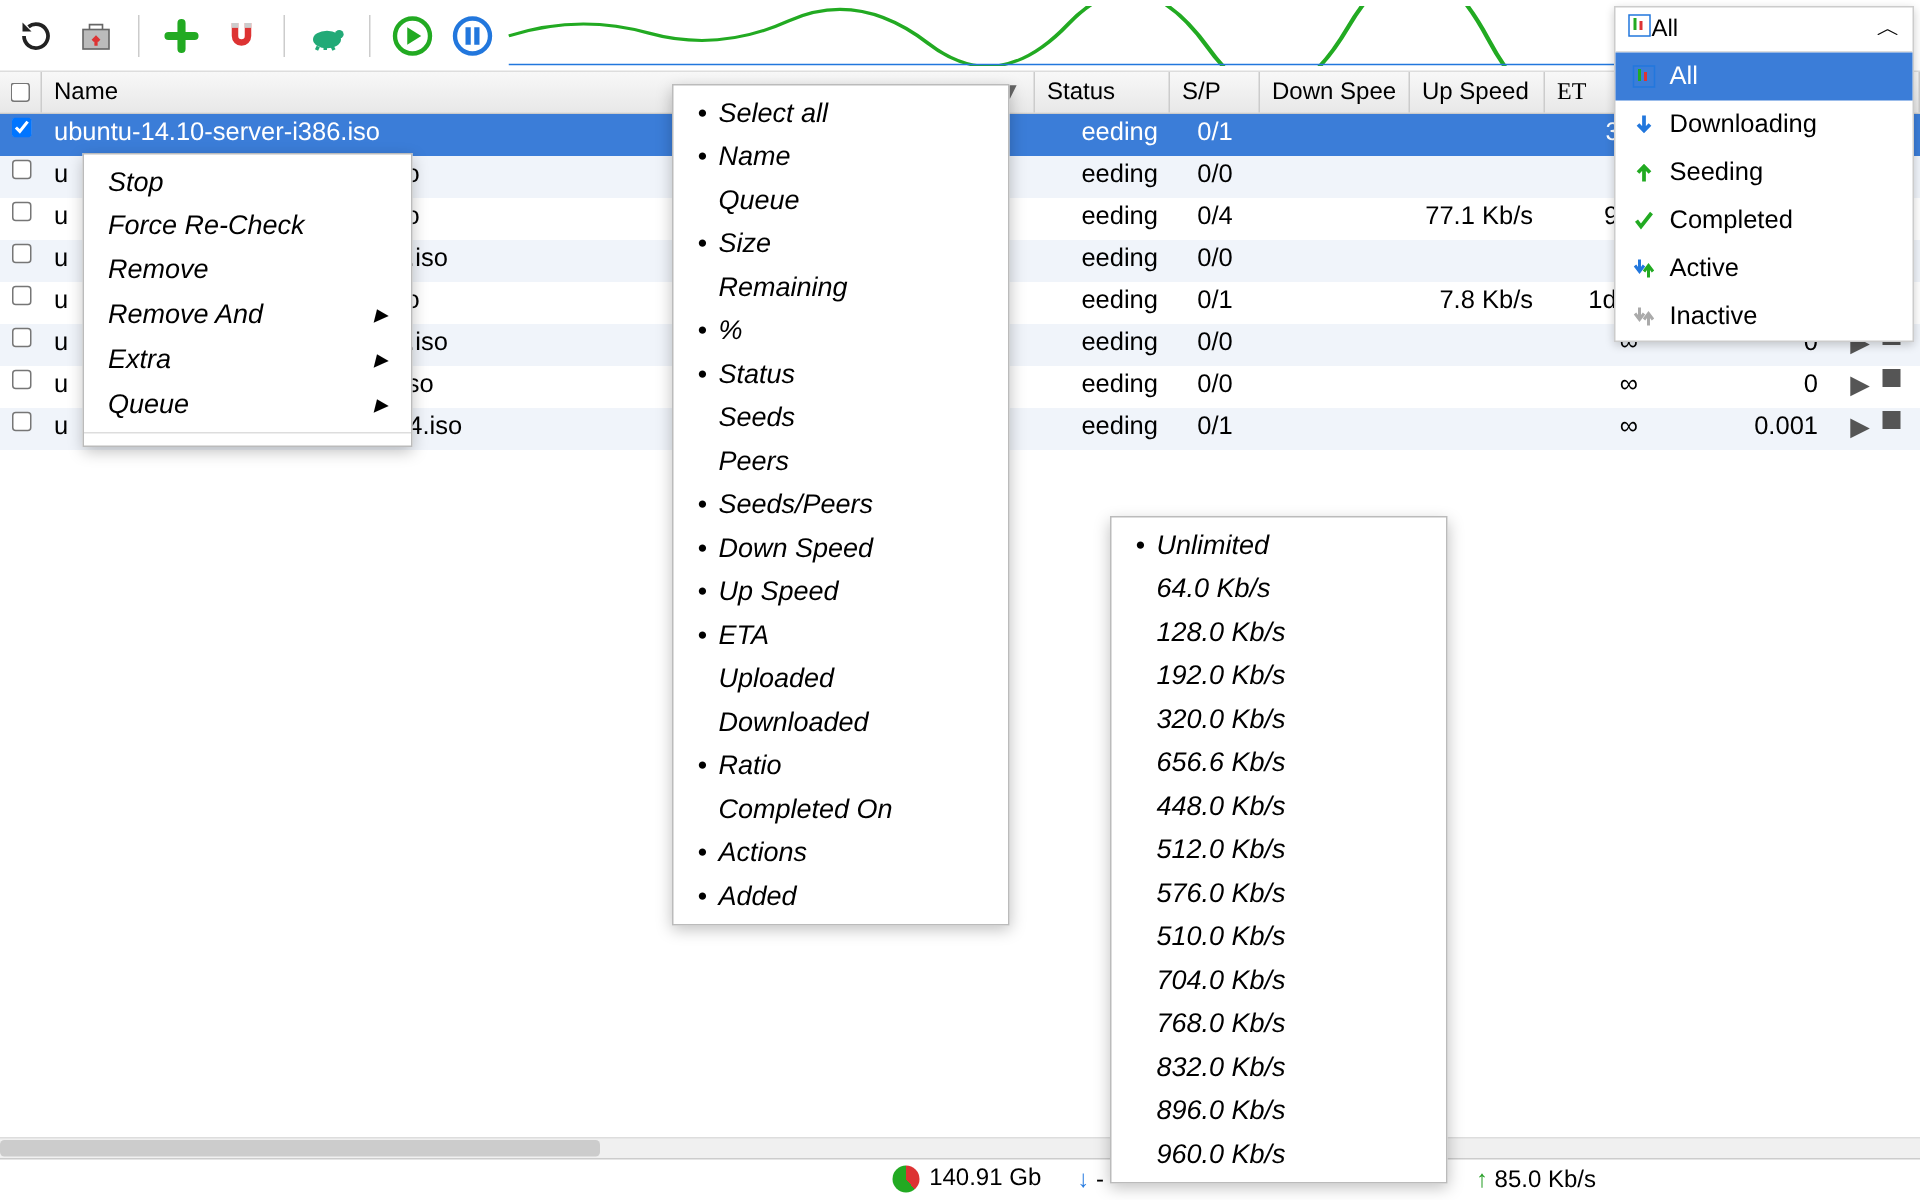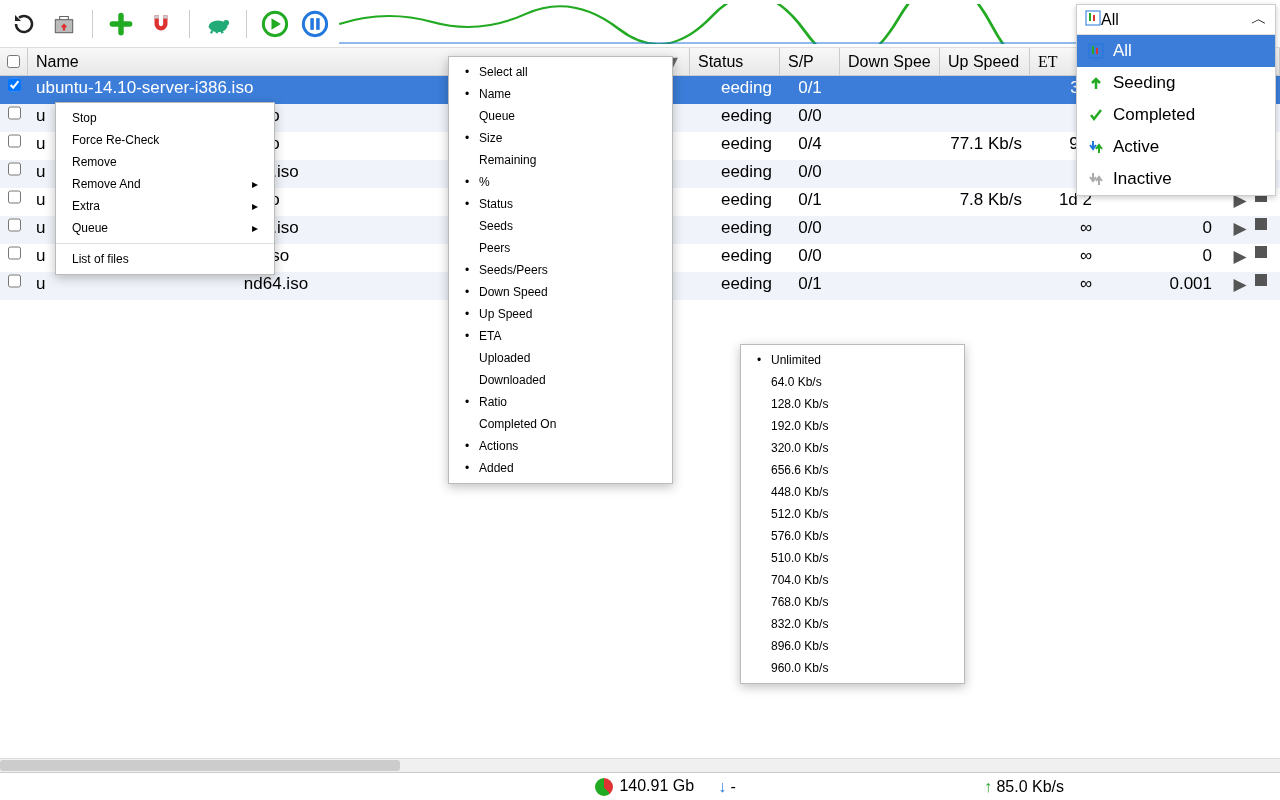--- a/index.html
+++ b/index.html
@@ -44,21 +44,21 @@
 .cell.status { width: 90px; }
 .cell.sp { width: 60px; text-align: center; }
 .cell.dspeed { width: 100px; text-align: right; }
 .cell.uspeed { width: 90px; text-align: right; }
 .cell.eta { width: 70px; text-align: right; }
 .cell.progress-col { width: 120px; text-align: right; }
 .cell.actions { width: 60px; display: flex; gap: 8px; justify-content: center; }
 .row input[type=checkbox] { width: 14px; height: 14px; }
 
 
-.menu { position: absolute; background: #fff; border: 1px solid #bbb; box-shadow: 0 3px 10px rgba(0,0,0,0.25); z-index: 40; font-size: 12px; padding: 4px 0; }
+.menu { position: absolute; background: #fff; border: 1px solid #bbb; box-shadow: 0 3px 10px rgba(0,0,0,0.25); z-index: 40; font-size: 18px; padding: 4px 0; font-style: italic; }
 .menu-item { padding: 4px 16px; cursor: pointer; display: flex; align-items: center; white-space: nowrap; }
 .menu-item .arrow { margin-left: auto; padding-left: 20px; }
 .menu-sep { height: 1px; background: #ddd; margin: 4px 0; }
 .menu-item .bullet { width: 14px; display: inline-block; }
 .menu-item.checked .bullet::before { content: "•"; }
 
 .menu.context1 { left: 55px; top: 102px; width: 220px; }
 .menu.columns { left: 448px; top: 56px; width: 225px; }
 .menu.speeds { left: 740px; top: 344px; width: 225px; }
 
@@ -152,20 +152,28 @@
             <rect x="1" y="1" width="14" height="14" fill="none" stroke="#27d"></rect>
             <rect x="4" y="3" width="2" height="8" fill="#2a2"></rect>
             <rect x="8" y="5" width="2" height="6" fill="#d33"></rect>
           </svg>
         </span>
         <span>All</span>
       </div>
       <div class="filter-item">
         <span class="fi-icon">
           <svg width="16" height="16">
+            <path d="M8 2v10M4 8l4 4 4-4" stroke="#27d" stroke-width="2.5" fill="none"></path>
+          </svg>
+        </span>
+        <span>Downloading</span>
+      </div>
+      <div class="filter-item">
+        <span class="fi-icon">
+          <svg width="16" height="16">
             <path d="M8 14V4M4 8l4-4 4 4" stroke="#2a2" stroke-width="2.5" fill="none"></path>
           </svg>
         </span>
         <span>Seeding</span>
       </div>
       <div class="filter-item">
         <span class="fi-icon">
           <svg width="16" height="16">
             <path d="M3 8l3 4 7-9" stroke="#2a2" stroke-width="2.5" fill="none"></path>
           </svg>
@@ -361,23 +369,20 @@
     </div>
     <div class="menu-item">
       <span>Extra</span>
       <span class="arrow">▸</span>
     </div>
     <div class="menu-item">
       <span>Queue</span>
       <span class="arrow">▸</span>
     </div>
     <div class="menu-sep"></div>
-    <div class="menu-item">
-      <span>List of files</span>
-    </div>
   </div>
 
 <div class="menu columns" id="colmenu">
     <div class="menu-item checked">
       <span class="bullet"></span>
       <span>Select all</span>
     </div>
     <div class="menu-item checked">
       <span class="bullet"></span>
       <span>Name</span>

